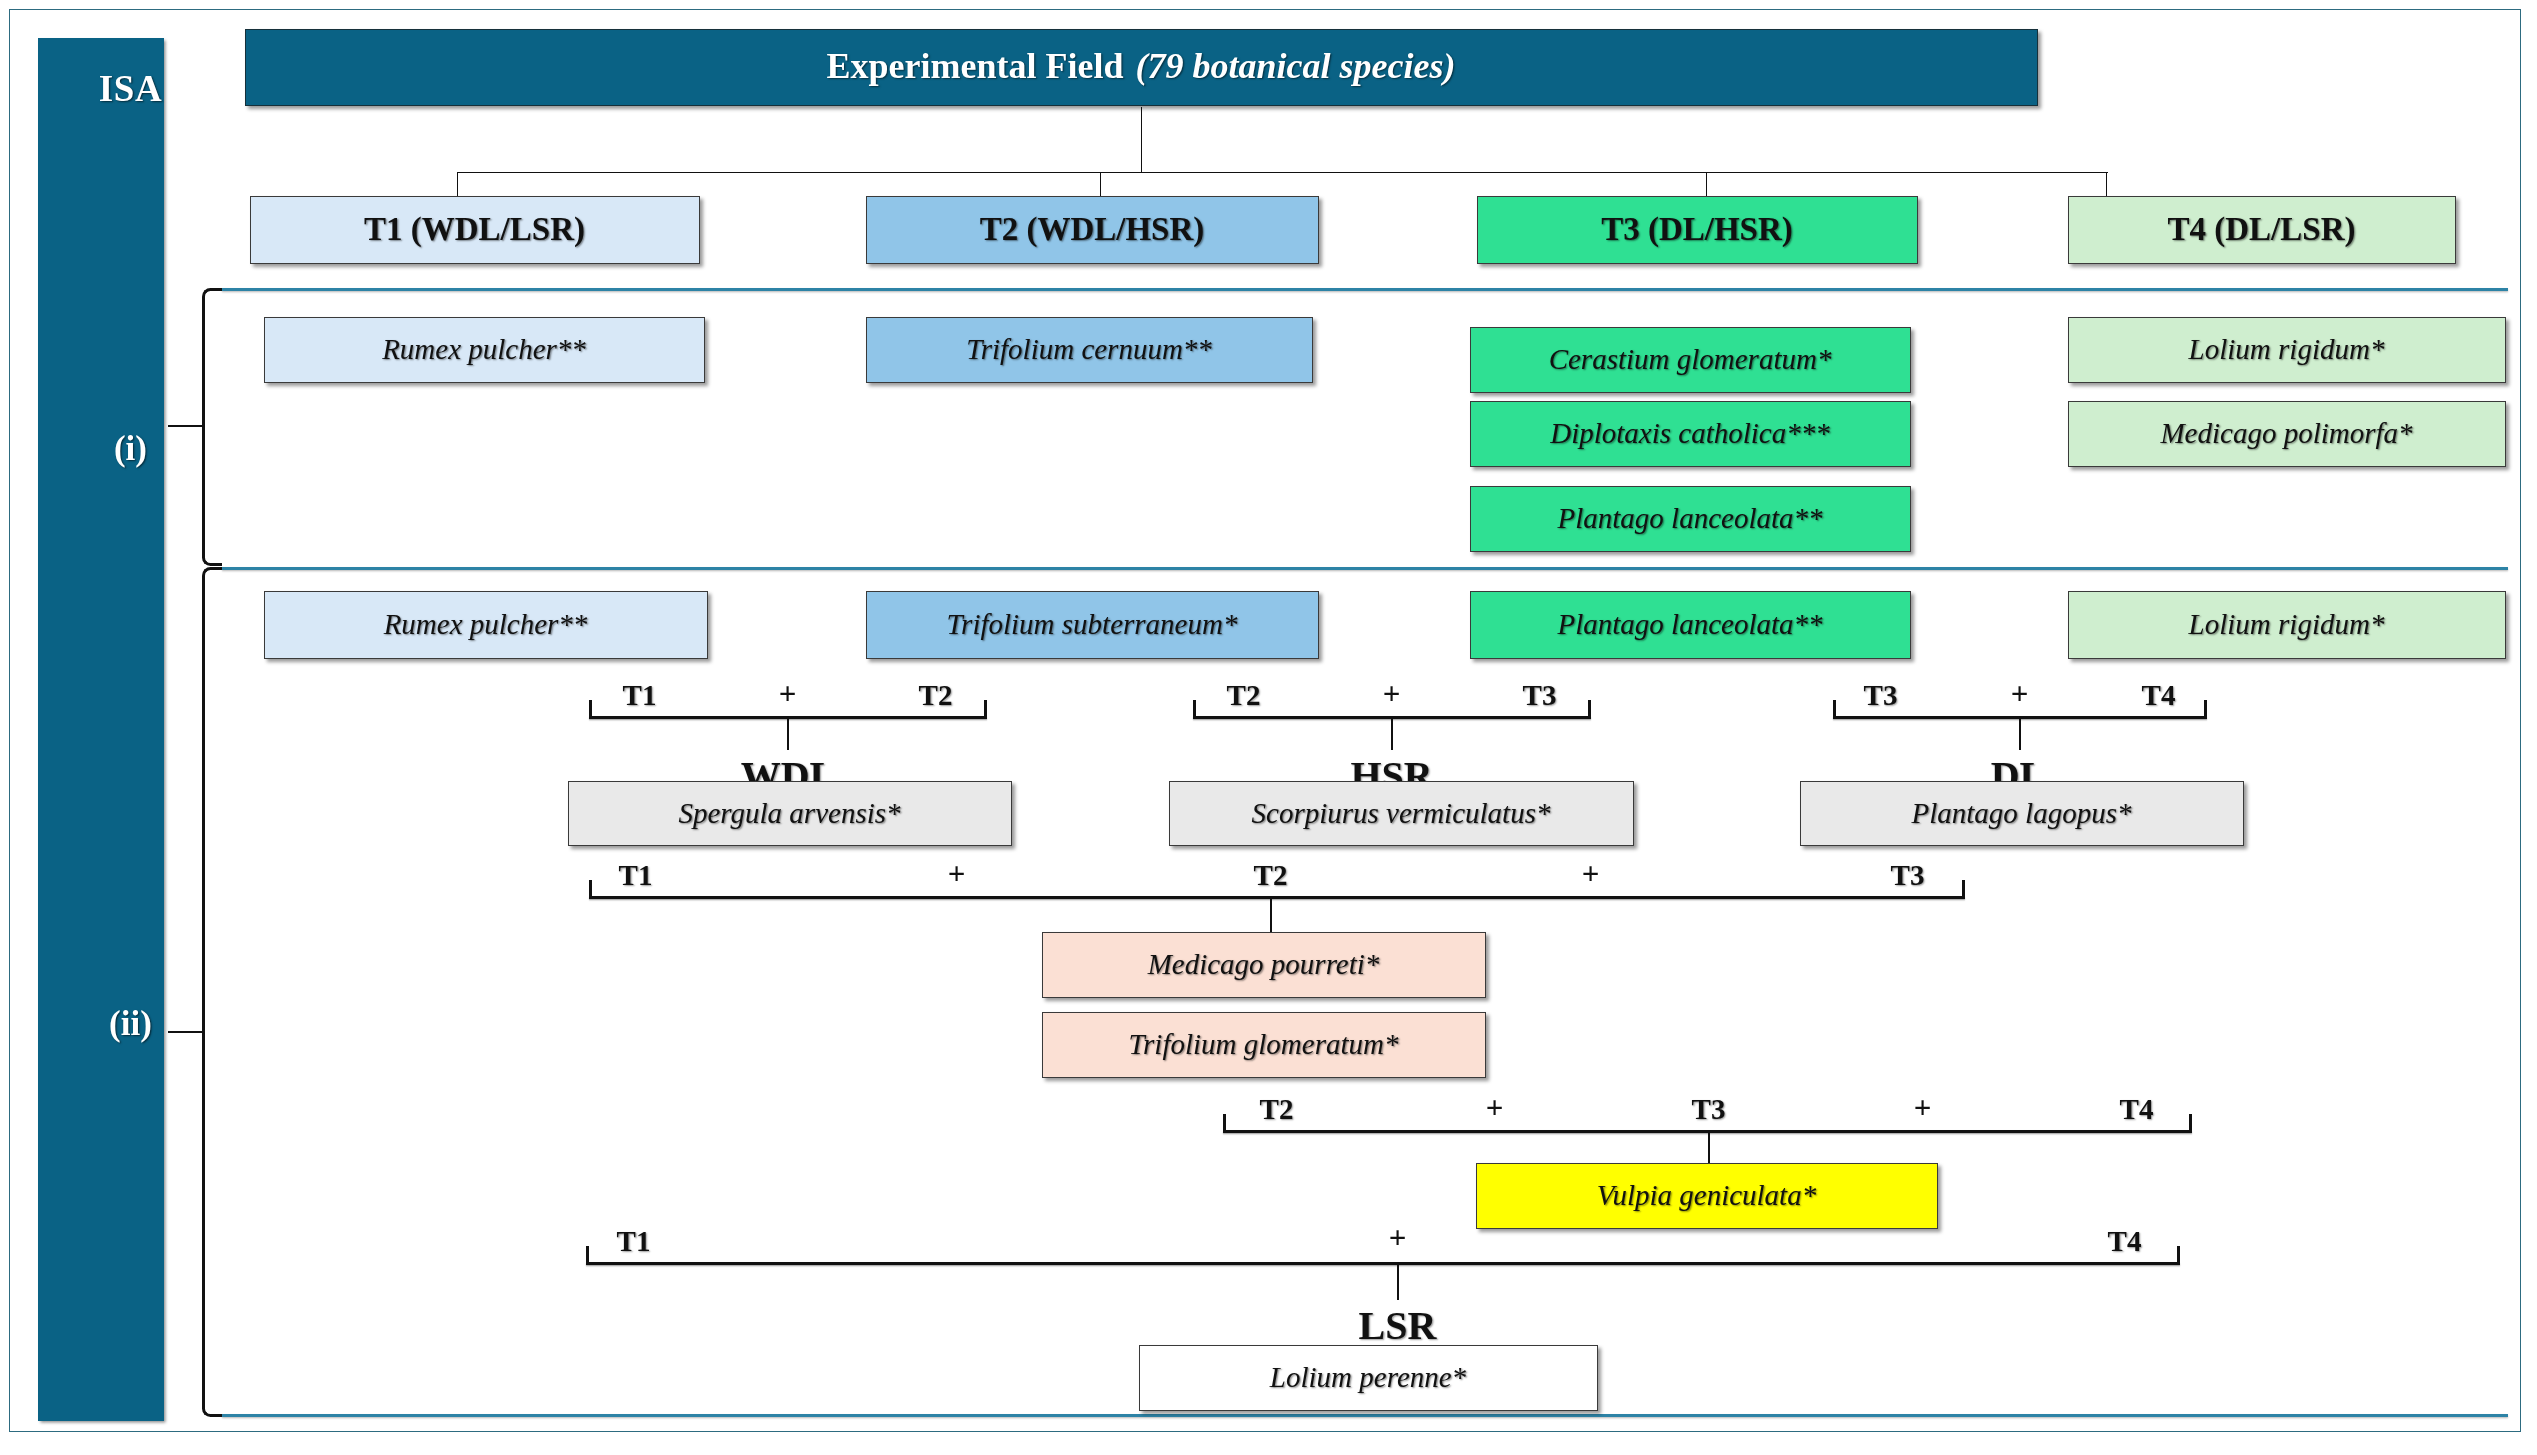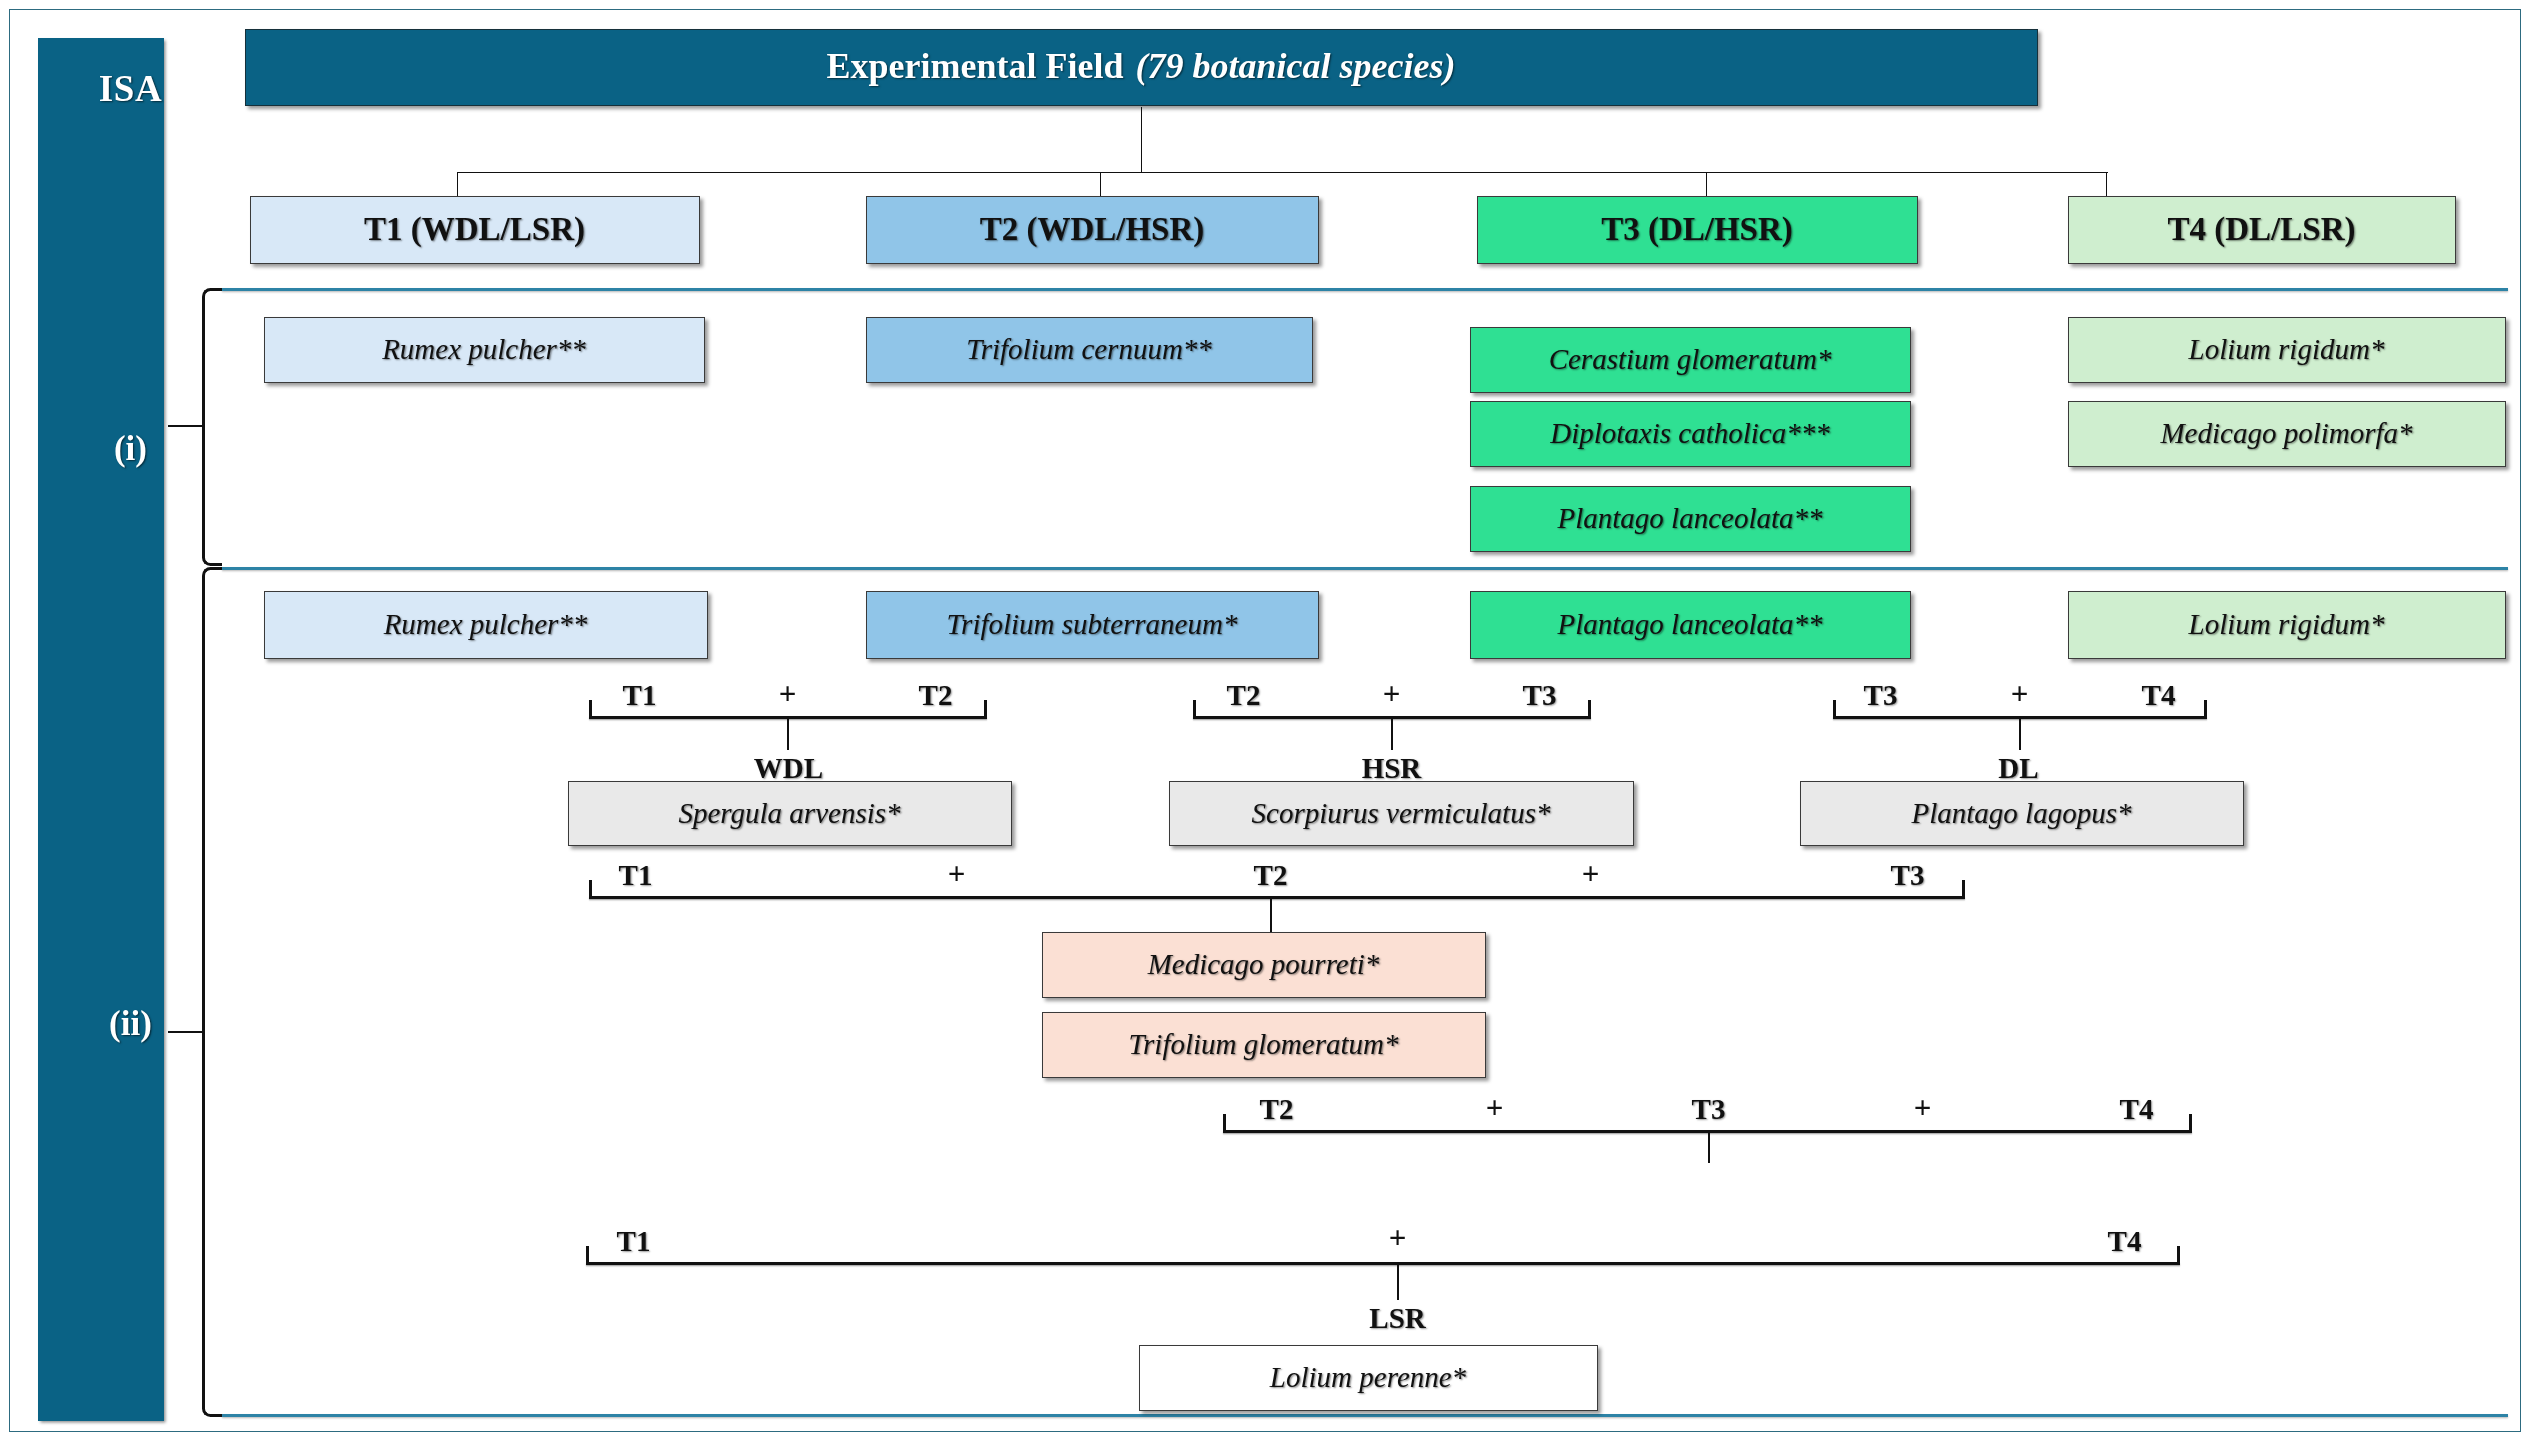--- a/index.html
+++ b/index.html
@@ -83,21 +83,21 @@
             box-shadow:0 1.2px 1.2px rgba(0,0,0,.35);}
   .grp .end{position:absolute;width:3px;height:15.7px;background:#111;top:-15.7px;}
   .grp .end.l{left:0;}
   .grp .end.r{right:0;}
   .grp .stem{position:absolute;width:2.4px;background:#111;}
   .grp .lbl{position:absolute;font-weight:bold;font-size:29px;color:#111;
             text-shadow:1.2px 1.2px 1.8px rgba(0,0,0,.4);white-space:nowrap;
             transform:translateX(-50%);}
   .grp .plus{position:absolute;font-weight:bold;font-size:31px;color:#111;
             transform:translateX(-50%);}
-  .grp-name{position:absolute;font-weight:bold;font-size:29px;color:#111;
+  .grp-name{position:absolute;font-weight:bold;font-size:40px;color:#111;
             text-shadow:1.2px 1.2px 1.8px rgba(0,0,0,.4);
             transform:translateX(-50%);white-space:nowrap;}
 </style>
 </head>
 <body>
 
 <div id="frame">
 
   <div id="isa-bar">
     <div class="isa-label" id="isa-title">ISA</div>
@@ -243,20 +243,23 @@
     <div class="end l"></div>
     <div class="end r"></div>
     <div class="lbl" style="left:54px;top:-37px;">T2</div>
     <div class="plus" style="left:272px;top:-40px;">+</div>
     <div class="lbl" style="left:486px;top:-37px;">T3</div>
     <div class="plus" style="left:700px;top:-40px;">+</div>
     <div class="lbl" style="left:914px;top:-37px;">T4</div>
     <div class="stem" style="left:485px;top:3px;height:30px;"></div>
   </div>
 
+  <div class="box sp-box c-yellow" style="left:1466px;top:1153px;width:462px;height:66px;">
+    <span>Vulpia geniculata*</span>
+  </div>
 
   <div class="grp" style="left:576px;top:1252px;width:1594px;height:3px;">
     <div class="bar"></div>
     <div class="end l"></div>
     <div class="end r"></div>
     <div class="lbl" style="left:48px;top:-37px;">T1</div>
     <div class="plus" style="left:812px;top:-42px;">+</div>
     <div class="lbl" style="left:1539px;top:-37px;">T4</div>
     <div class="stem" style="left:811px;top:3px;height:35px;"></div>
   </div>

